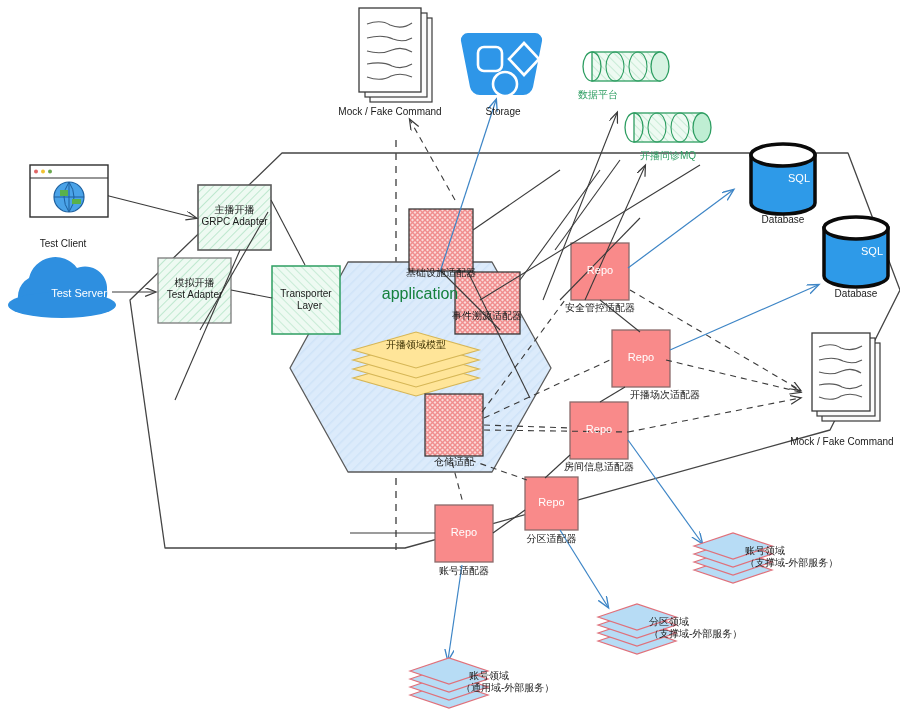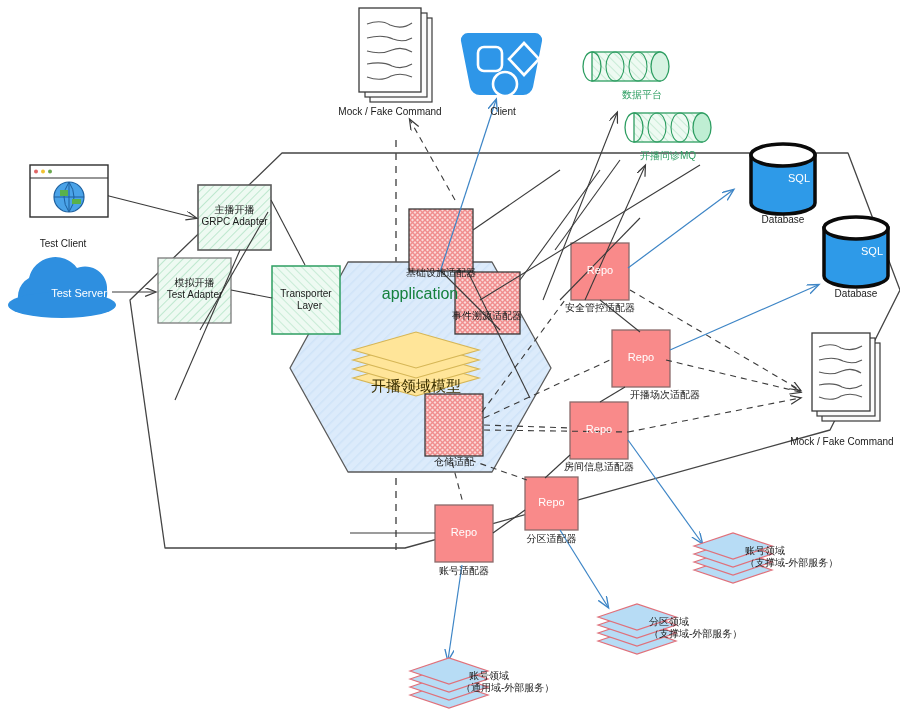--- a/index.html
+++ b/index.html
@@ -10,21 +10,21 @@
   svg#canvas{position:absolute;left:0;top:0;width:900px;height:713px;}
   .lbl{position:absolute;font-size:10px;color:#1a1a1a;line-height:12px;
        text-align:center;white-space:pre;pointer-events:none;}
   .lbl.green{color:#2e9e62;}
   .lbl.left{text-align:left;}
   .boxtxt{position:absolute;font-size:10px;line-height:12px;text-align:center;
           white-space:pre;}
   .repo-txt{color:#ffffff;font-size:11px;}
   .white-txt{color:#ffffff;font-size:11px;margin-left:16px;}
   .app-txt{color:#15803d;font-size:16px;}
-  .dom-txt{color:#3a2f00;font-size:15px;margin-top:41px;}
+  .dom-txt{color:#3a2f00;font-size:10px;}
 </style>
 </head>
 <body>
 
 <div id="stage">
 
 <svg id="canvas" viewBox="0 0 900 713">
   <defs>
     <pattern id="hatchGreen" width="6" height="6" patternTransform="rotate(45)" patternUnits="userSpaceOnUse">
       <rect width="6" height="6" fill="#eefaf2"></rect>
@@ -291,22 +291,22 @@
 <div class="boxtxt repo-txt" style="left:570px;top:423px;width:58px;">Repo</div>
 <div class="lbl" style="left:554px;top:461px;width:90px;">房间信息适配器</div>
 
 <div class="boxtxt repo-txt" style="left:525px;top:496px;width:53px;">Repo</div>
 <div class="lbl" style="left:514px;top:533px;width:75px;">分区适配器</div>
 
 <div class="boxtxt repo-txt" style="left:435px;top:526px;width:58px;">Repo</div>
 <div class="lbl" style="left:424px;top:565px;width:80px;">账号适配器</div>
 
 <div class="lbl" style="left:330px;top:106px;width:120px;">Mock / Fake Command</div>
-<div class="lbl" style="left:463px;top:106px;width:80px;">Client</div>
-<div class="lbl green" style="left:602px;top:89px;width:80px;text-align:center;">数据平台</div>
+<div class="lbl" style="left:463px;top:106px;width:80px;">Storage</div>
+<div class="lbl green" style="left:558px;top:89px;width:80px;text-align:center;">数据平台</div>
 <div class="lbl green" style="left:628px;top:150px;width:80px;">开播问诊MQ</div>
 
 <div class="boxtxt white-txt" style="left:751px;top:172px;width:64px;">SQL</div>
 <div class="lbl" style="left:748px;top:214px;width:70px;">Database</div>
 
 <div class="boxtxt white-txt" style="left:824px;top:245px;width:64px;">SQL</div>
 <div class="lbl" style="left:821px;top:288px;width:70px;">Database</div>
 
 <div class="lbl" style="left:783px;top:436px;width:118px;">Mock / Fake Command</div>
 

